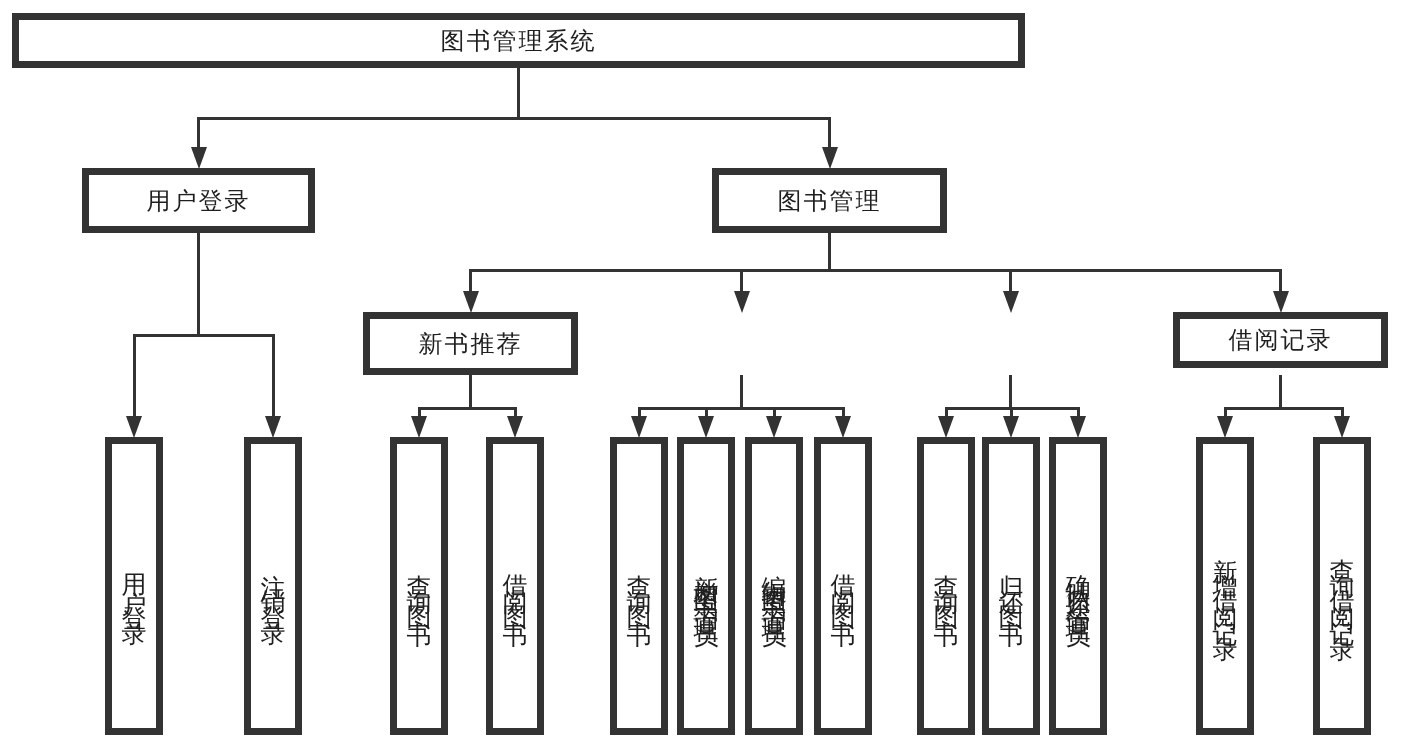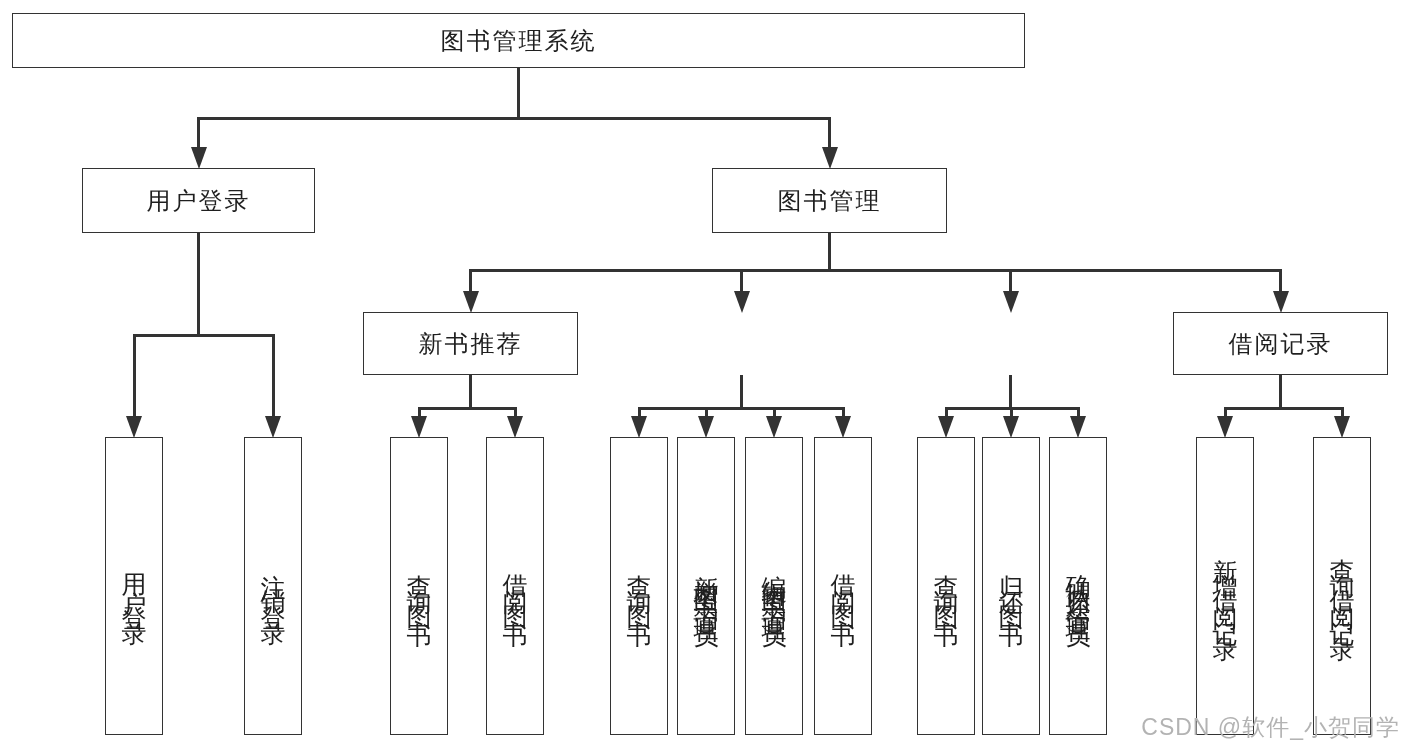--- a/index.html
+++ b/index.html
@@ -8,21 +8,21 @@
     width: 1405px;
     height: 747px;
     background: #ffffff;
     overflow: hidden;
     font-family: "Liberation Sans", "DejaVu Sans", sans-serif;
   }
   .node {
     position: absolute;
     box-sizing: border-box;
     background: #ffffff;
-    border: 1px solid #ec4899;
+    border: 7px solid #ec4899;
     display: flex;
     align-items: center;
     justify-content: center;
     color: #1f1f1f;
     z-index: 2;
   }
   .node .node-label {
     font-size: 24px;
     letter-spacing: 2px;
     white-space: nowrap;
@@ -55,34 +55,33 @@
     font-size: 23px;
     white-space: nowrap;
     z-index: 5;
     letter-spacing: 1px;
   }
 </style>
 </head>
 <body>
 
 <div id="stage">
-  <div class="watermark" style="top:712px; right:5px;">CSDN @软件_小贺同学</div>
 <div class="node" style="left: 12px; top: 13px; width: 1013px; height: 55px; border-color: rgb(51, 51, 51); background: rgb(255, 255, 255);">
       <span class="node-label" style="color: rgb(31, 31, 31);">图书管理系统</span>
     </div>
     <div class="node" style="left: 82px; top: 168px; width: 233px; height: 65px; border-color: rgb(51, 51, 51); background: rgb(255, 255, 255);">
       <span class="node-label" style="color: rgb(31, 31, 31);">用户登录</span>
     </div>
     <div class="node" style="left: 712px; top: 168px; width: 235px; height: 65px; border-color: rgb(51, 51, 51); background: rgb(255, 255, 255);">
       <span class="node-label" style="color: rgb(31, 31, 31);">图书管理</span>
     </div>
     <div class="node" style="left: 363px; top: 312px; width: 215px; height: 63px; border-color: rgb(51, 51, 51); background: rgb(255, 255, 255);">
       <span class="node-label" style="color: rgb(31, 31, 31);">新书推荐</span>
     </div>
-    <div class="node" style="left: 1173px; top: 312px; width: 215px; height: 63px; border-color: rgb(51, 51, 51); background: rgb(255, 255, 255);">
+    <div class="node" style="left: 1173px; top: 312px; width: 215px; height: 56px; border-color: rgb(51, 51, 51); background: rgb(255, 255, 255);">
       <span class="node-label" style="color: rgb(31, 31, 31);">借阅记录</span>
     </div>
     <div class="node vertical" style="left: 105px; top: 437px; width: 58px; height: 298px; border-color: rgb(51, 51, 51); background: rgb(255, 255, 255);">
       <span class="node-label" style="color: rgb(31, 31, 31); letter-spacing: 16px;">用户登录</span>
     </div>
     <div class="node vertical" style="left: 244px; top: 437px; width: 58px; height: 298px; border-color: rgb(51, 51, 51); background: rgb(255, 255, 255);">
       <span class="node-label" style="color: rgb(31, 31, 31); letter-spacing: 16px;">注销登录</span>
     </div>
     <div class="node vertical" style="left: 390px; top: 437px; width: 58px; height: 298px; border-color: rgb(51, 51, 51); background: rgb(255, 255, 255);">
       <span class="node-label" style="color: rgb(31, 31, 31); letter-spacing: 16px;">查询图书</span>

